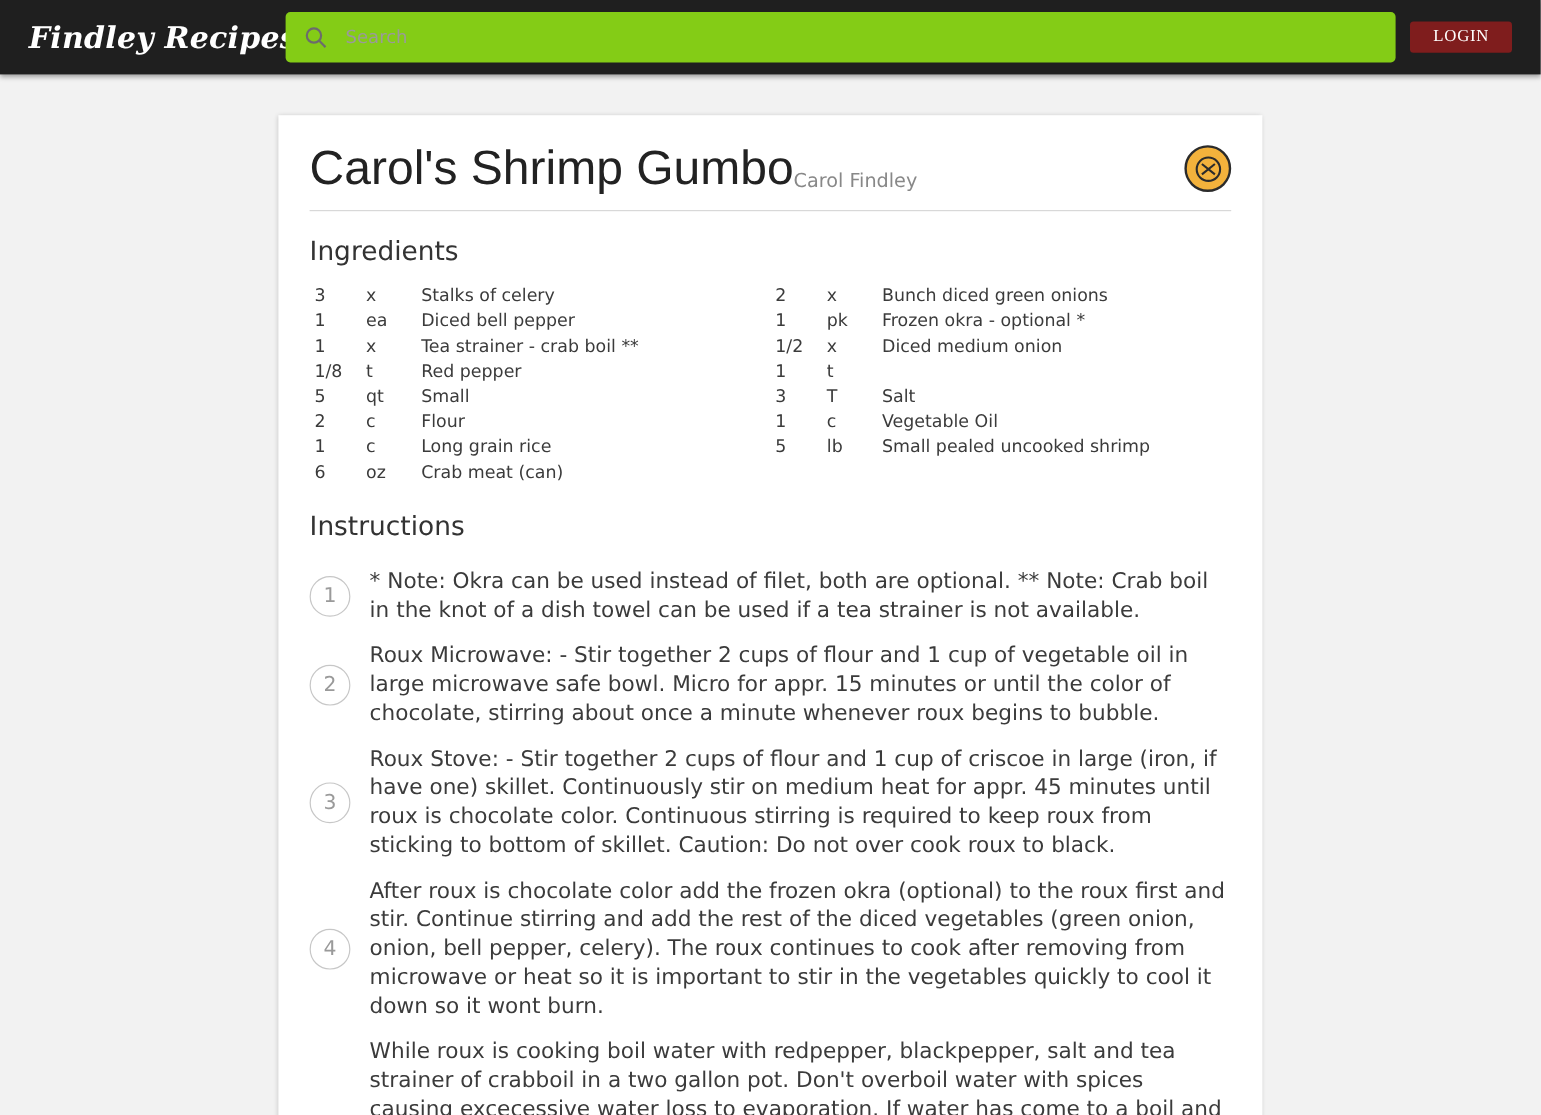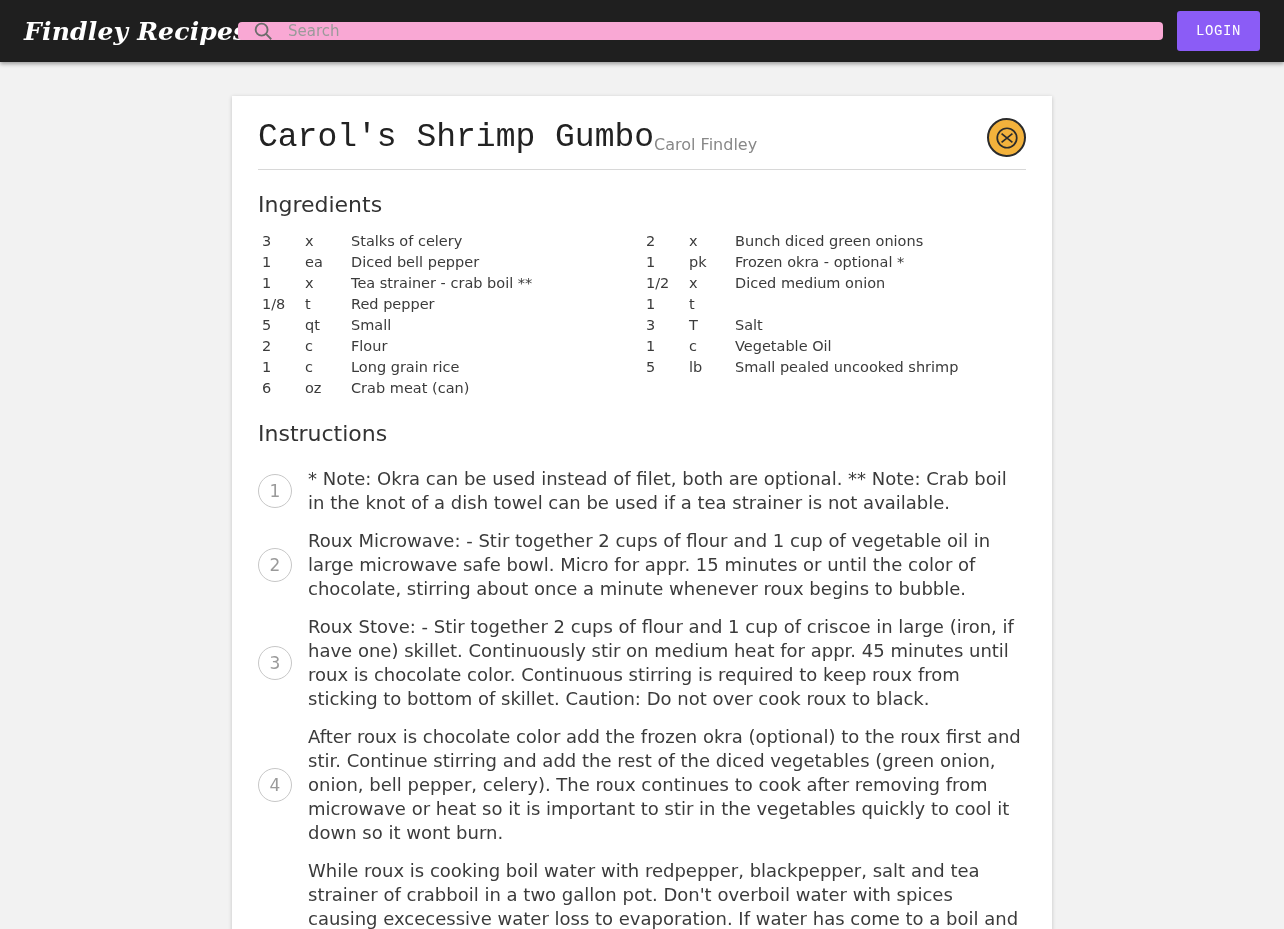--- a/index.html
+++ b/index.html
@@ -30,23 +30,23 @@
     letter-spacing: 0.2px;
     white-space: nowrap;
     width: 190px;
   }
   .searchwrap {
     flex: 0 0 auto;
     width: 925px;
     margin-left: 24px;
     display: flex;
     align-items: center;
-    background: #f9a8d4;
+    background: #84cc16;
     border-radius: 4px;
-    height: 18px;
+    height: 42px;
     overflow: hidden;
   }
   .search-icon {
     width: 50px;
     height: 34px;
     display: flex;
     align-items: center;
     justify-content: center;
     color: #6c6c6c;
     flex: 0 0 auto;
@@ -58,30 +58,30 @@
     height: 34px;
     font-size: 15px;
     color: #333;
     font-family: "DejaVu Sans", "Liberation Sans", sans-serif;
     background: transparent;
     padding: 0;
   }
   .search-input::placeholder { color: #9a9a9a; }
   .login-btn {
     margin-left: auto;
-    background: #8b5cf6;
+    background: #7f1d1d;
     color: #ffffff;
     border: 0;
     border-radius: 3px;
-    height: 40px;
+    height: 26px;
     padding: 0 19px;
     font-size: 14px;
     letter-spacing: 0.6px;
     cursor: pointer;
-    font-family: Liberation Mono, monospace;
+    font-family: Liberation Serif, serif;
   }
 
   
   .page {
     display: flex;
     justify-content: center;
     padding-top: 34px;
   }
   .card {
     width: 820px;
@@ -90,25 +90,25 @@
     padding: 22px 26px 30px 26px;
     min-height: 830px;
   }
   .title-row {
     display: flex;
     align-items: center;
     border-bottom: 1px solid #d8d8d8;
     padding-bottom: 12px;
   }
   .recipe-title {
-    font-size: 33px;
+    font-size: 40px;
     color: #222222;
     font-weight: 400;
     margin: 0;
-    font-family: Liberation Mono, monospace;
+    font-family: Liberation Sans, sans-serif;
     white-space: nowrap;
   }
   .recipe-author {
     font-size: 16px;
     color: #888888;
     padding-bottom: 3px;
     align-self: flex-end;
   }
   .badge {
     margin-left: auto;

